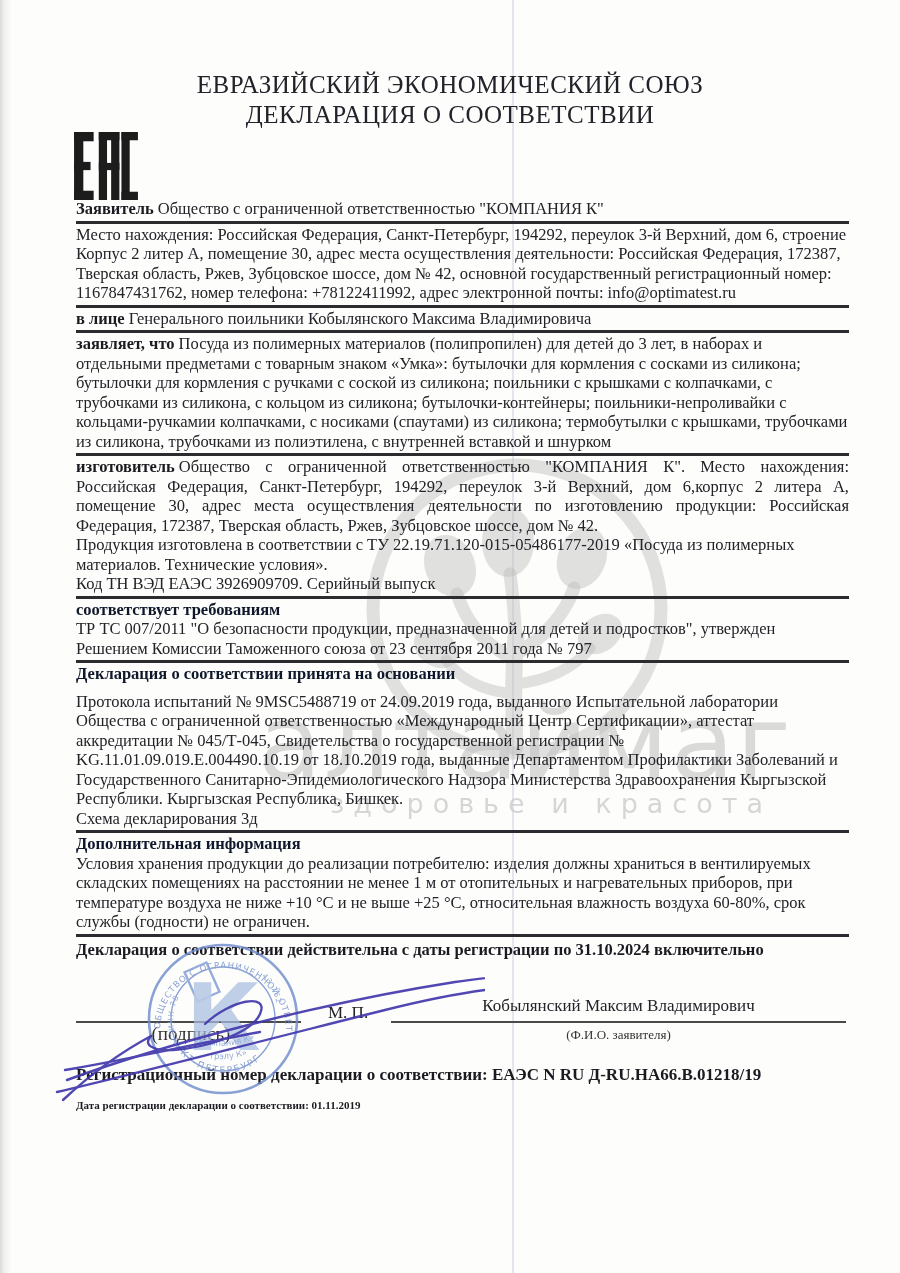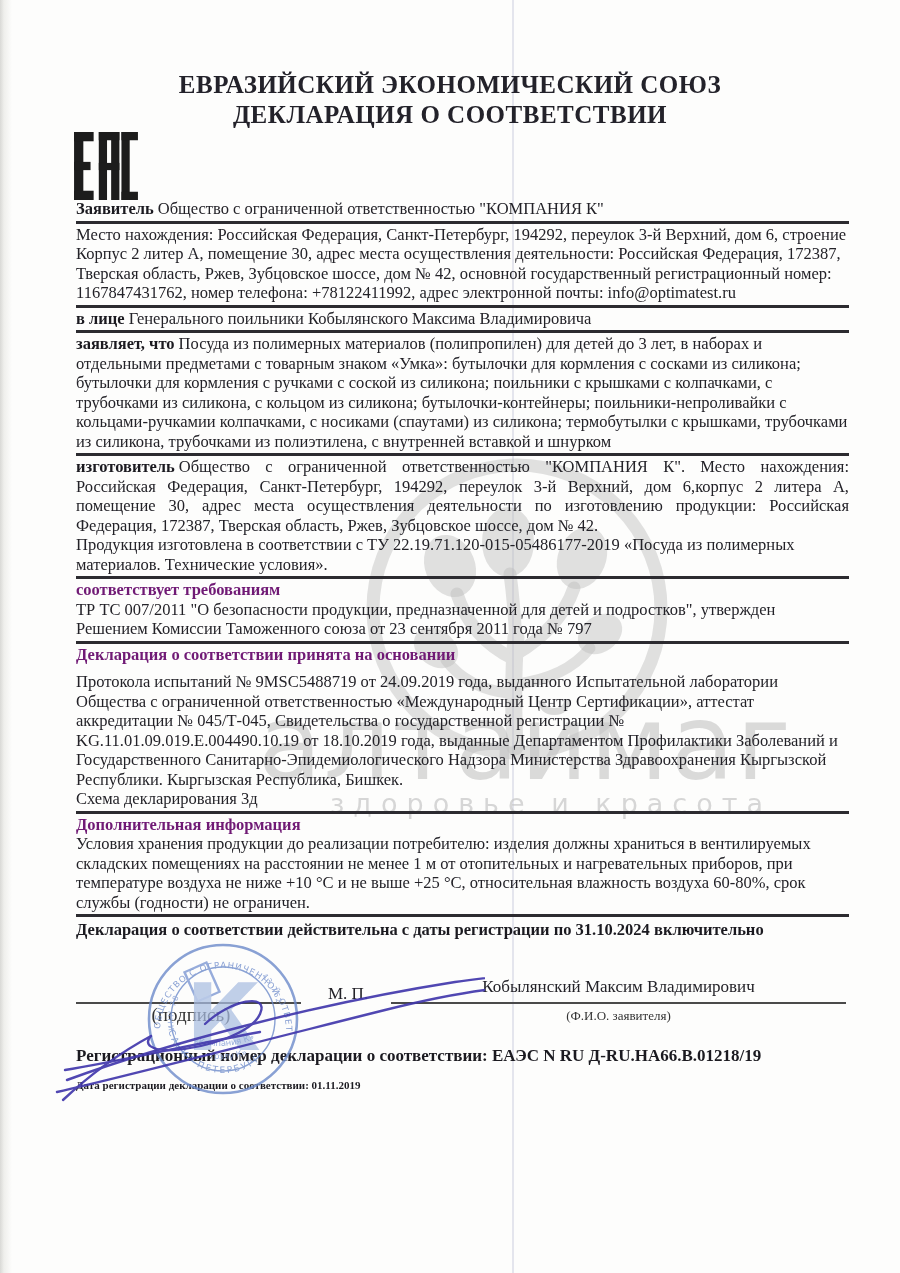--- a/index.html
+++ b/index.html
@@ -13,28 +13,28 @@
     background:linear-gradient(to right,#d9d9d6 0,#efefec 4px,rgba(255,255,255,0) 12px);}
   .scanline{position:absolute;top:0;bottom:0;width:2px;background:#dfe1ea;opacity:.85;}
   
   .wm{position:absolute;pointer-events:none;}
   .wm-brand{left:258px;top:682px;font-family:"DejaVu Sans",sans-serif;
     font-size:104px;letter-spacing:2px;color:#c3c3c3;opacity:.6;}
   .wm-tag{left:330px;top:788px;font-family:"DejaVu Sans",sans-serif;
     font-size:27px;letter-spacing:9px;color:#c6c6c6;opacity:.7;}
   
   .title{position:absolute;left:0;right:0;top:70px;text-align:center;
-    font-weight:bold;font-size:25px;line-height:30px;letter-spacing:.5px;color:#23222a;}
+    font-weight:normal;font-size:25px;line-height:30px;letter-spacing:.5px;color:#23222a;}
   .eac{position:absolute;left:74px;top:132px;}
   
   .doc{position:absolute;left:76px;width:773px;top:198px;font-size:16.5px;line-height:19.5px;}
   .sec{border-bottom:3px solid #2c2b30;padding:1px 0 2px;}
   .sec p{margin:0;}
   .lead{font-weight:bold;color:#1b1a20;margin-right:4px;}
-  .hdr{font-weight:bold;color:#701a75;}
+  .hdr{font-weight:bold;color:#0f172a;}
   .just{text-align:justify;}
   .gap-top{margin-top:8px !important;}
   .validity{font-weight:bold;color:#1b1a20;padding:3px 0 2px;}
   
   .sigblock{position:relative;height:96px;margin-top:2px;}
   .line{position:absolute;border-top:2px solid #4a4a4a;height:0;}
   .sig-line-left{left:0;top:58px;width:225px;}
   .sig-line-right{left:315px;top:58px;width:455px;}
   .podpis{position:absolute;left:60px;top:61px;width:110px;text-align:center;font-size:19px;color:#333;}
   .mp{position:absolute;left:252px;top:40px;font-size:17px;}
@@ -108,20 +108,21 @@
     <p><span class="lead">в лице</span><span>Генерального поильники Кобылянского Максима Владимировича</span></p>
   </div>
 
   <div class="sec">
     <p><span class="lead">заявляет, что</span><span>Посуда из полимерных материалов (полипропилен) для детей до 3 лет, в наборах и отдельными предметами с товарным знаком «Умка»: бутылочки для кормления с сосками из силикона; бутылочки для кормления с ручками с соской из силикона; поильники с крышками с колпачками, с трубочками из силикона, с кольцом из силикона; бутылочки-контейнеры; поильники-непроливайки с кольцами-ручкамии колпачками, с носиками (спаутами) из силикона; термобутылки с крышками, трубочками из силикона, трубочками из полиэтилена, с внутренней вставкой и шнурком</span></p>
   </div>
 
   <div class="sec">
     <p class="just"><span class="lead">изготовитель</span><span>Общество с ограниченной ответственностью "КОМПАНИЯ К". Место нахождения: Российская Федерация, Санкт-Петербург, 194292, переулок 3-й Верхний, дом 6,корпус 2 литера А, помещение 30, адрес места осуществления деятельности по изготовлению продукции: Российская Федерация, 172387, Тверская область, Ржев, Зубцовское шоссе, дом № 42.</span></p>
     <p>Продукция изготовлена в соответствии с ТУ 22.19.71.120-015-05486177-2019 «Посуда из полимерных материалов. Технические условия».</p>
+    <p>Код ТН ВЭД ЕАЭС 3926909709. Серийный выпуск</p>
   </div>
 
   <div class="sec">
     <p class="hdr">соответствует требованиям</p>
     <p>ТР ТС 007/2011 "О безопасности продукции, предназначенной для детей и подростков", утвержден Решением Комиссии Таможенного союза от 23 сентября 2011 года № 797</p>
   </div>
 
   <div class="sec">
     <p class="hdr">Декларация о соответствии принята на основании</p>
     <p class="gap-top">Протокола испытаний № 9MSC5488719 от 24.09.2019 года, выданного Испытательной лаборатории Общества с ограниченной ответственностью «Международный Центр Сертификации», аттестат аккредитации № 045/Т-045, Свидетельства о государственной регистрации № KG.11.01.09.019.E.004490.10.19 от 18.10.2019 года, выданные Департаментом Профилактики Заболеваний и Государственного Санитарно-Эпидемиологического Надзора Министерства Здравоохранения Кыргызской Республики. Кыргызская Республика, Бишкек.</p>

